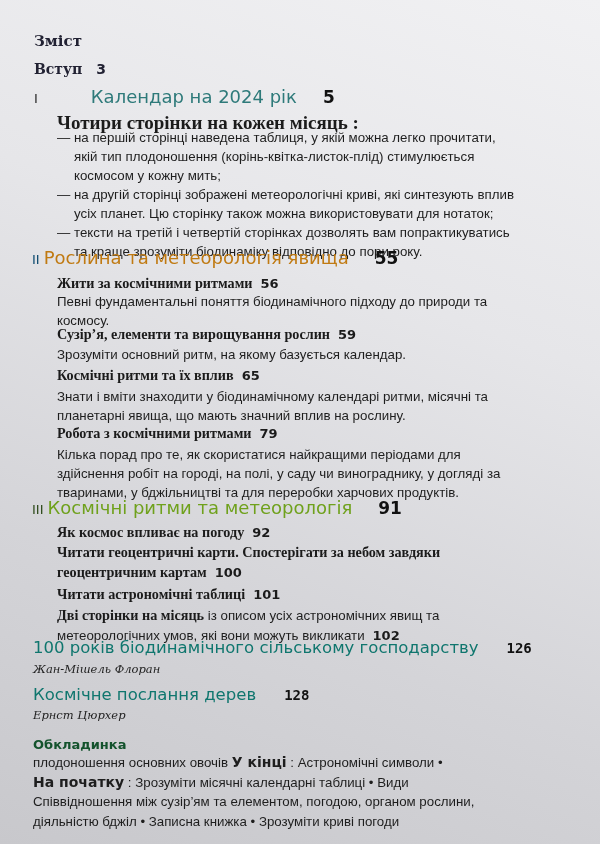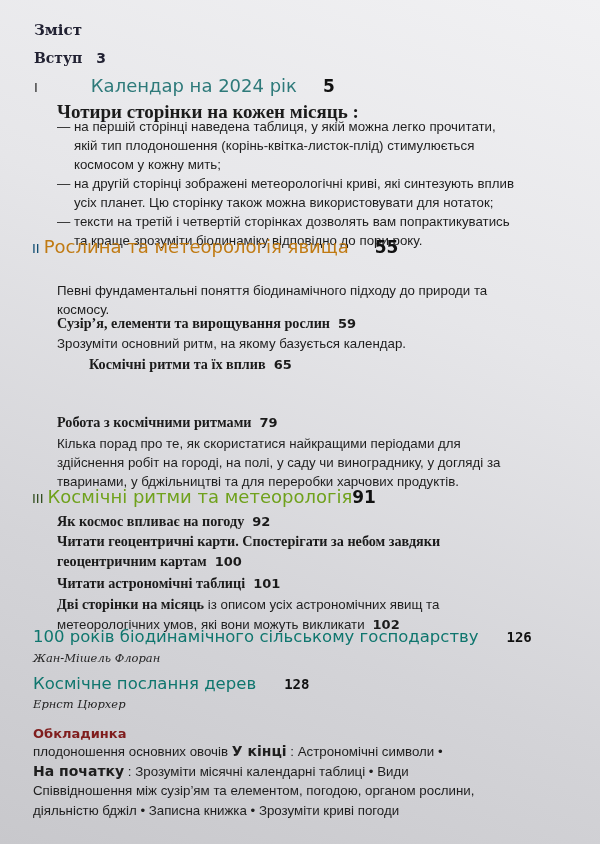--- a/index.html
+++ b/index.html
@@ -3,35 +3,35 @@
   <meta charset="utf-8">
   <style>
     html, body { margin: 0; padding: 0; }
     body {
       width: 600px; height: 844px; overflow: hidden;
       background: linear-gradient(200deg, #f1f1f3 0%, #e6e6e9 35%, #d4d4d8 70%, #c8c8cc 100%);
       font-family: "Liberation Sans", sans-serif;
       color: #1c1c20;
       position: relative;
     }
-    .page { position: absolute; left: 0; top: 0; width: 600px; height: 692px; }
+    .page { position: absolute; left: 0; top: 11px; width: 600px; height: 692px; }
     .abs { position: absolute; white-space: nowrap; }
     .toc-title { left: 34px; top: 21px; font-family: "DejaVu Serif", serif; font-weight: bold; font-size: 15px; color: #222233; }
     .intro { left: 34px; top: 50px; font-family: "DejaVu Serif", serif; font-weight: bold; font-size: 14px; color: #222233; }
     .intro .pg { font-family: "DejaVu Sans", sans-serif; margin-left: 14px; }
     .roman { font-family: "DejaVu Sans", sans-serif; font-size: 13px; color: #2a2a2a; }
     .part-title { font-family: "DejaVu Sans", sans-serif; font-size: 18px; }
     .part-page { font-family: "DejaVu Sans", sans-serif; font-weight: bold; font-size: 17px; color: #111; }
     .item-title { font-family: "Liberation Serif", serif; font-weight: bold; font-size: 14.2px; color: #1b1b1b; }
     .item-page { font-family: "DejaVu Sans", sans-serif; font-weight: bold; font-size: 13px; color: #1b1b1b; margin-left: 8px; }
     .desc { font-family: "Liberation Sans", sans-serif; font-size: 13.3px; color: #1e1e1e; line-height: 19px; }
     .essay-title { font-family: "DejaVu Sans", sans-serif; font-size: 16.5px; color: #0f766e; }
     .essay-page { font-family: "DejaVu Sans Mono", monospace; font-weight: bold; font-size: 14px; color: #111; }
     .author { font-family: "DejaVu Serif", serif; font-style: italic; font-size: 11.5px; color: #1e1e1e; }
-    .cover-head { font-family: "DejaVu Sans", sans-serif; font-weight: bold; font-size: 13px; color: #7f1d1d; }
+    .cover-head { font-family: "DejaVu Sans", sans-serif; font-weight: bold; font-size: 13px; color: #14532d; }
     .lead { font-family: "DejaVu Sans", sans-serif; font-weight: bold; font-size: 14px; }
   </style>
 </head>
 <body>
 
 <div class="page">
 
   <div class="abs toc-title">Зміст</div>
 
   <div class="abs intro">
@@ -49,47 +49,54 @@
     <div>— на другій сторінці зображені метеорологічні криві, які синтезують вплив</div>
     <div style="padding-left:17px;">усіх планет. Цю сторінку також можна використовувати для  нотаток;</div>
     <div>— тексти на третій і четвертій сторінках дозволять вам попрактикуватись</div>
     <div style="padding-left:17px;">та краще зрозуміти біодинаміку відповідно до пори року.</div>
   </div>
 
   <div class="abs" style="left:32px; top:236px;">
     <span class="roman" style="margin-right:4px; color:#0c4a6e;">II</span><span class="part-title" style="color:#c07a12;">Рослина та метеорологія явища</span><span class="part-page" style="margin-left:26px;">55</span>
   </div>
 
+  <div class="abs" style="left:57px; top:263px;">
+    <span class="item-title">Жити за космічними ритмами</span><span class="item-page">56</span>
+  </div>
   <div class="abs desc" style="left:57px; top:281px;">
     <div>Певні фундаментальні поняття біодинамічного підходу до природи та</div>
     <div>космосу.</div>
   </div>
 
   <div class="abs" style="left:57px; top:314px;">
     <span class="item-title">Сузір’я, елементи та вирощування рослин</span><span class="item-page">59</span>
   </div>
   <div class="abs desc" style="left:57px; top:334px;">
     <div>Зрозуміти основний ритм, на якому базується календар.</div>
   </div>
 
-  <div class="abs" style="left:57px; top:355px;margin-left:32px;">
+  <div class="abs" style="left:57px; top:355px;">
     <span class="item-title">Космічні ритми та їх вплив</span><span class="item-page">65</span>
+  </div>
+  <div class="abs desc" style="left:57px; top:376px;">
+    <div>Знати і вміти знаходити у біодинамічному календарі ритми, місячні та</div>
+    <div>планетарні явища, що мають значний вплив на рослину.</div>
   </div>
 
   <div class="abs" style="left:57px; top:413px;">
     <span class="item-title">Робота з космічними ритмами</span><span class="item-page">79</span>
   </div>
   <div class="abs desc" style="left:57px; top:434px;">
     <div>Кілька порад про те, як скористатися найкращими періодами для</div>
     <div>здійснення робіт на городі, на полі, у саду чи винограднику, у догляді за</div>
     <div>тваринами, у бджільництві та для переробки харчових продуктів.</div>
   </div>
 
   <div class="abs" style="left:32px; top:486px;">
-    <span class="roman" style="margin-right:4px; color:#2d4a1a;">III</span><span class="part-title" style="color:#6fa11c;">Космічні ритми та метеорологія</span><span class="part-page" style="">91</span>
+    <span class="roman" style="margin-right:4px; color:#2d4a1a;">III</span><span class="part-title" style="color:#6fa11c;">Космічні ритми та метеорологія</span><span class="part-page" style="margin-left:26px;">91</span>
   </div>
 
   <div class="abs" style="left:57px; top:512px;">
     <span class="item-title">Як космос впливає на погоду</span><span class="item-page">92</span>
   </div>
 
   <div class="abs" style="left:57px; top:532px; line-height:19px;">
     <div class="item-title">Читати геоцентричні карти. Спостерігати за небом завдяки</div>
     <div><span class="item-title">геоцентричним картам</span><span class="item-page">100</span></div>
   </div>

